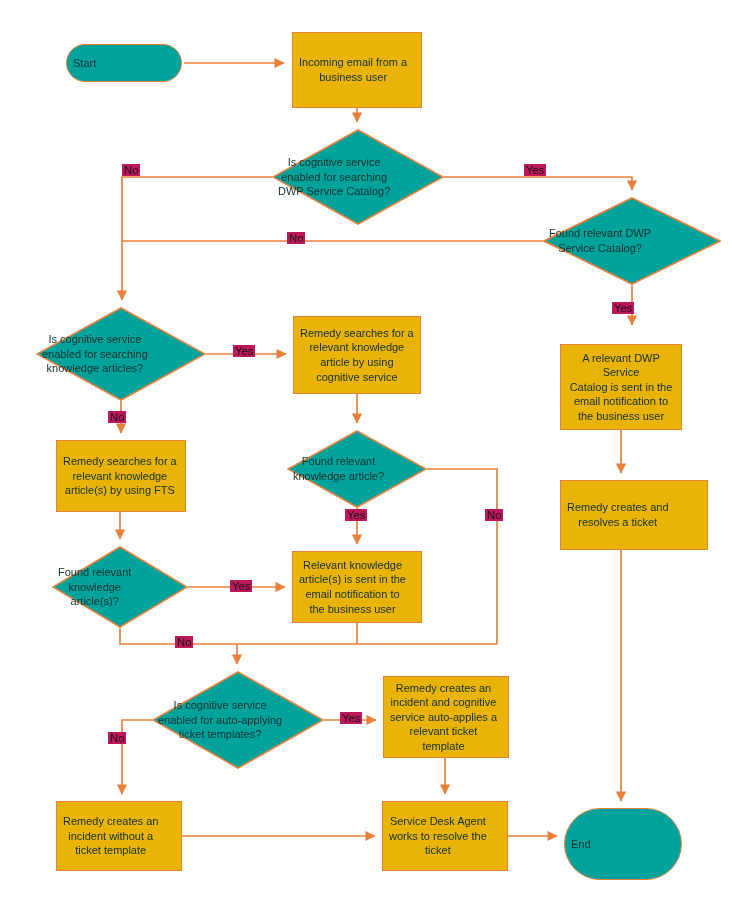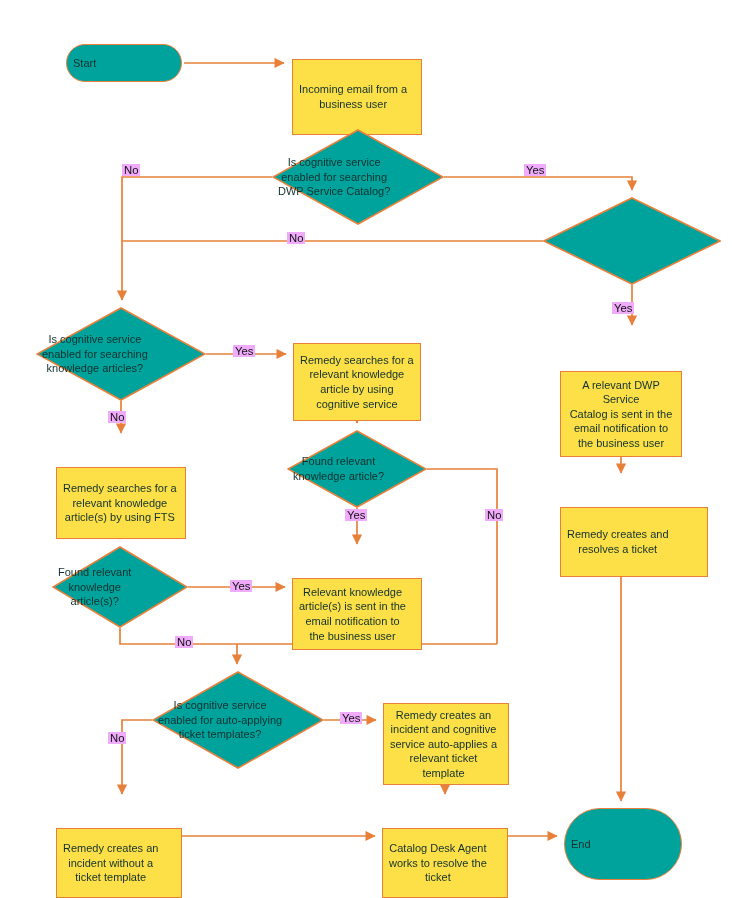--- a/index.html
+++ b/index.html
@@ -29,23 +29,22 @@
     box-sizing: border-box;
     display: flex;
     align-items: center;
     text-align: center;
     color: #11312e;
     font-size: 11px;
     line-height: 1.32;
     z-index: 5;
   }
   .node.process {
-    background: #fde047;
+    background: #eab308;
     border: 1.6px solid #e8803a;
-    margin-top: 27px;
   }
   .node.terminal {
     background: #00a39c;
     border: 1.6px solid #e8803a;
     border-radius: 999px;
   }
   .node .label {
     padding: 0 6px;
     white-space: pre-line;
   }
@@ -63,21 +62,21 @@
   }
   .node.decision .label {
     position: relative;
     z-index: 1;
     white-space: pre-line;
   }
   .edge-label {
     position: absolute;
     font-size: 11.3px;
     color: #111111;
-    background: #f0abfc;
+    background: #be185d;
     padding: 0 2px;
     z-index: 6;
     line-height: 1.1;
     white-space: nowrap;
     text-align: center;
   }
 </style>
 </head>
 <body>
 
@@ -127,20 +126,22 @@
           <polygon points="86,1 171,48 86,95 1,48" fill="#00a39c" stroke="#e8803a" stroke-width="1.6"></polygon>
         </svg>
         <span class="label">Is cognitive service
 enabled for searching
 DWP Service Catalog?</span>
       </div>
       <div class="node decision" style="left: 543px; top: 197px; width: 178px; height: 88px;">
         <svg class="dshape" viewBox="0 0 178 88" preserveAspectRatio="none">
           <polygon points="89,1 177,44 89,87 1,44" fill="#00a39c" stroke="#e8803a" stroke-width="1.6"></polygon>
         </svg>
+        <span class="label">Found relevant DWP
+Service Catalog?</span>
       </div>
       <div class="node process" style="left: 560px; top: 344px; width: 122px; height: 86px;">
         <span class="label">A relevant DWP Service
 Catalog is sent in the
 email notification to
 the business user</span>
       </div>
       <div class="node process" style="left: 560px; top: 480px; width: 148px; height: 70px;">
         <span class="label">Remedy creates and
 resolves a ticket</span>
@@ -199,21 +200,21 @@
 service auto-applies a
 relevant ticket
 template</span>
       </div>
       <div class="node process" style="left: 56px; top: 801px; width: 126px; height: 70px;">
         <span class="label">Remedy creates an
 incident without a
 ticket template</span>
       </div>
       <div class="node process" style="left: 382px; top: 801px; width: 126px; height: 70px;">
-        <span class="label">Catalog Desk Agent
+        <span class="label">Service Desk Agent
 works to resolve the
 ticket</span>
       </div>
       <div class="node terminal" style="left: 564px; top: 808px; width: 118px; height: 72px;">
         <span class="label">End</span>
       </div>
     </div>
   <div id="edge-labels-group">
       <span class="edge-label" style="left: 122px; top: 164px;">No</span>
       <span class="edge-label" style="left: 524px; top: 164px;">Yes</span>

